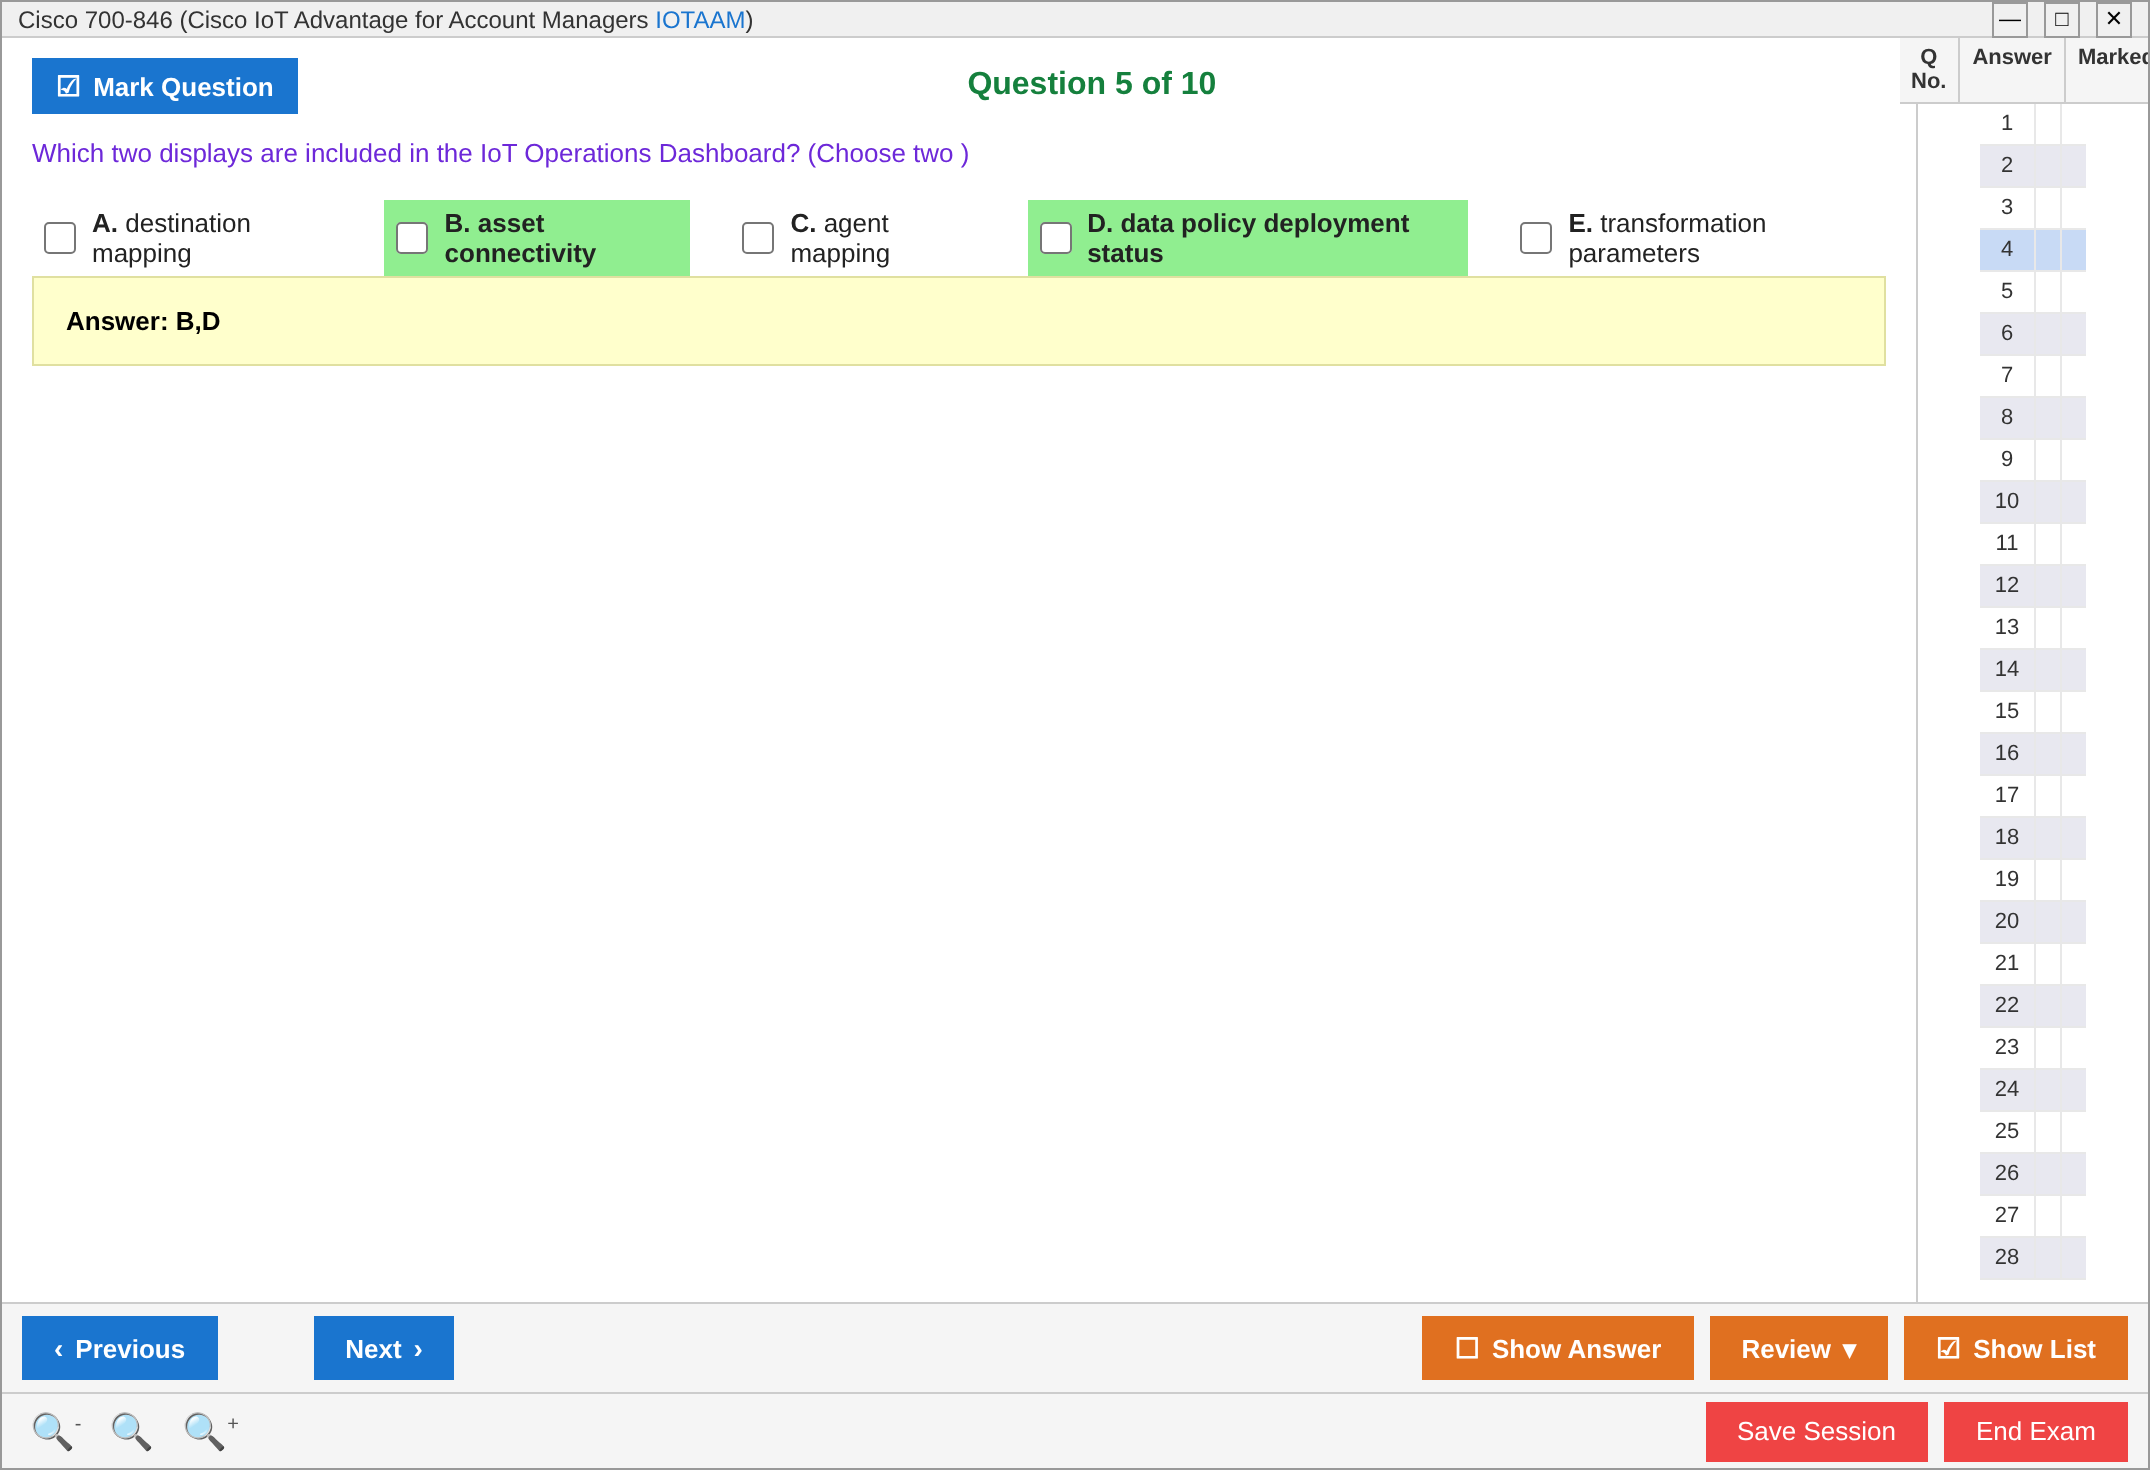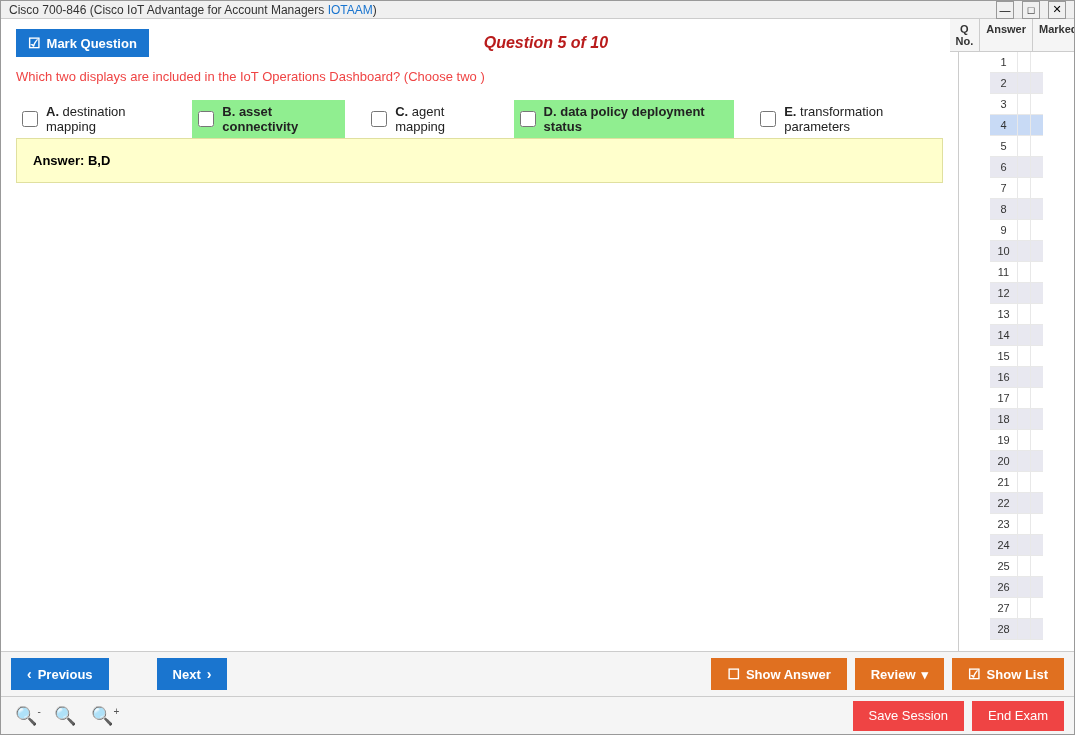--- a/index.html
+++ b/index.html
@@ -48,25 +48,25 @@
       display: flex; align-items: center; margin-bottom: 12px;
     }
     .mark-btn {
       background: #1a75cf; color: #fff; border: none;
       padding: 6px 12px; font-size: 13px; cursor: pointer;
       display: flex; align-items: center; gap: 6px;
       font-weight: bold;
     }
     .mark-btn .check-icon { font-size: 14px; }
     .question-title {
-      flex: 1; text-align: center; font-size: 16px; font-weight: bold; color: #b91c1c; font-style: italic;
+      flex: 1; text-align: center; font-size: 16px; font-weight: bold; color: #15803d;
     }
 
     .question-text {
-      color: #ef4444; font-size: 13px; margin-bottom: 16px;
+      color: #6d28d9; font-size: 13px; margin-bottom: 16px;
     }
 
     .options { display: flex; flex-direction: row; gap: 20px; margin-bottom: 0; }
     .option-row {
       display: flex; align-items: center; gap: 8px; padding: 4px 6px;
     }
     .option-row.highlighted { background: #90ee90; }
     .option-row input[type=checkbox] { width: 16px; height: 16px; flex-shrink: 0; }
     .option-label { font-size: 13px; color: #222; }
     .option-row.highlighted .option-label { font-weight: bold; }

